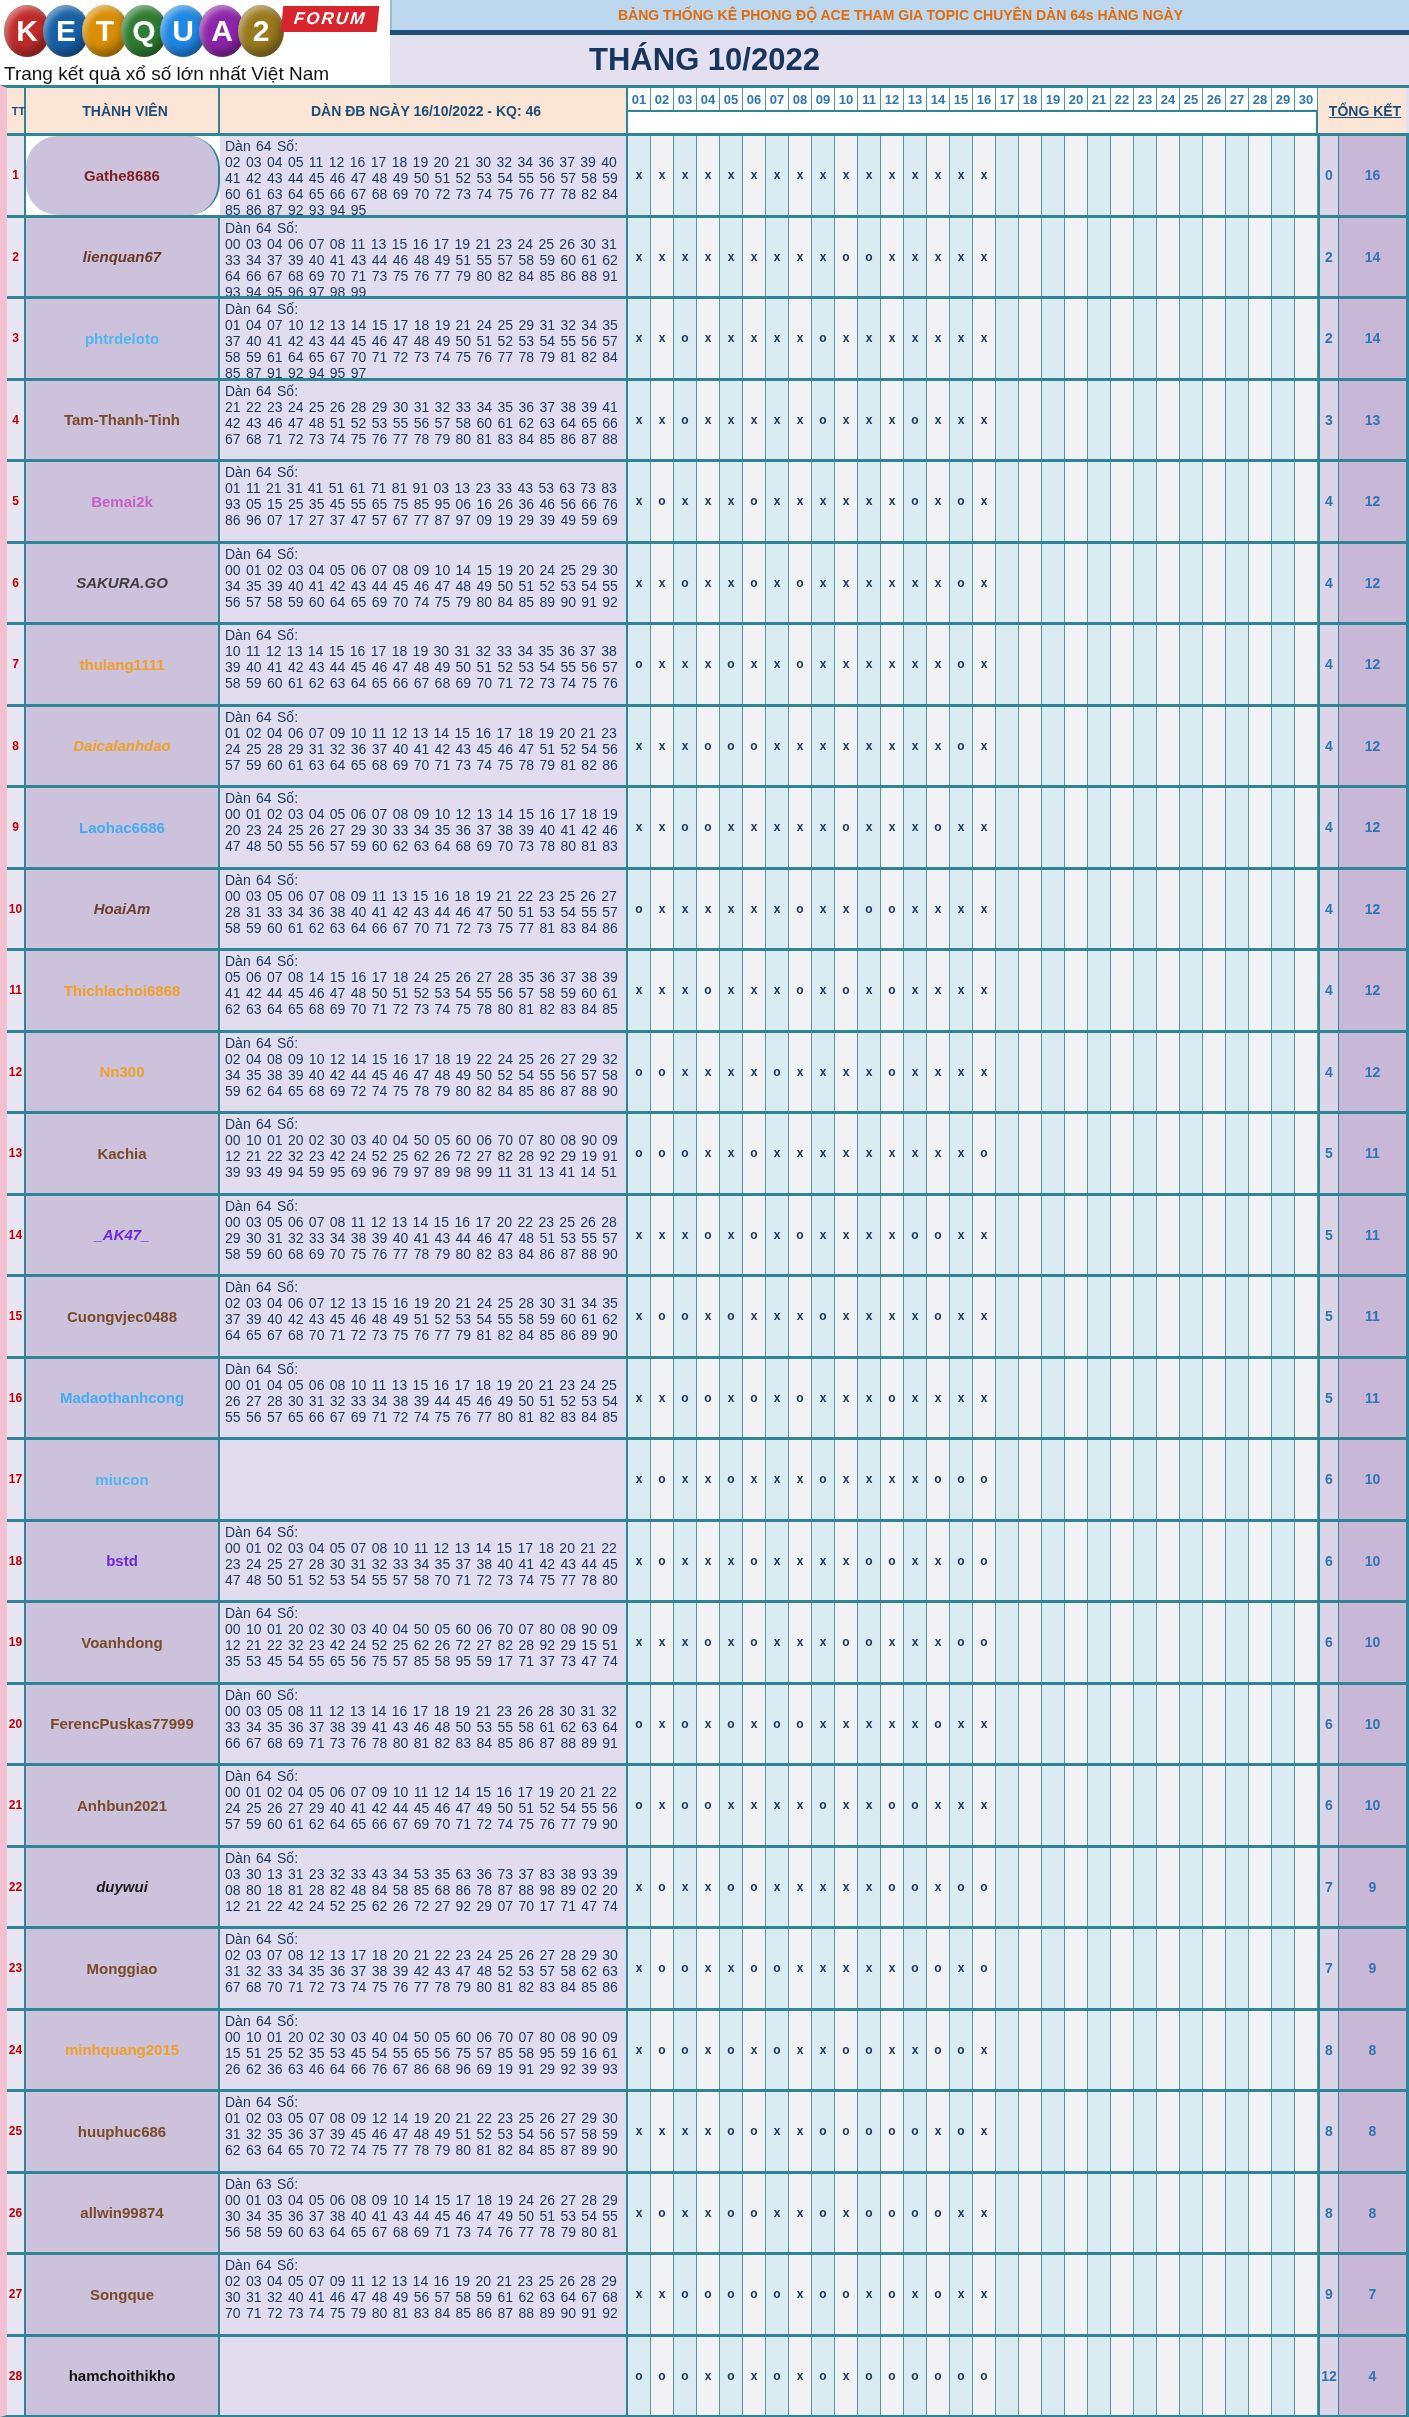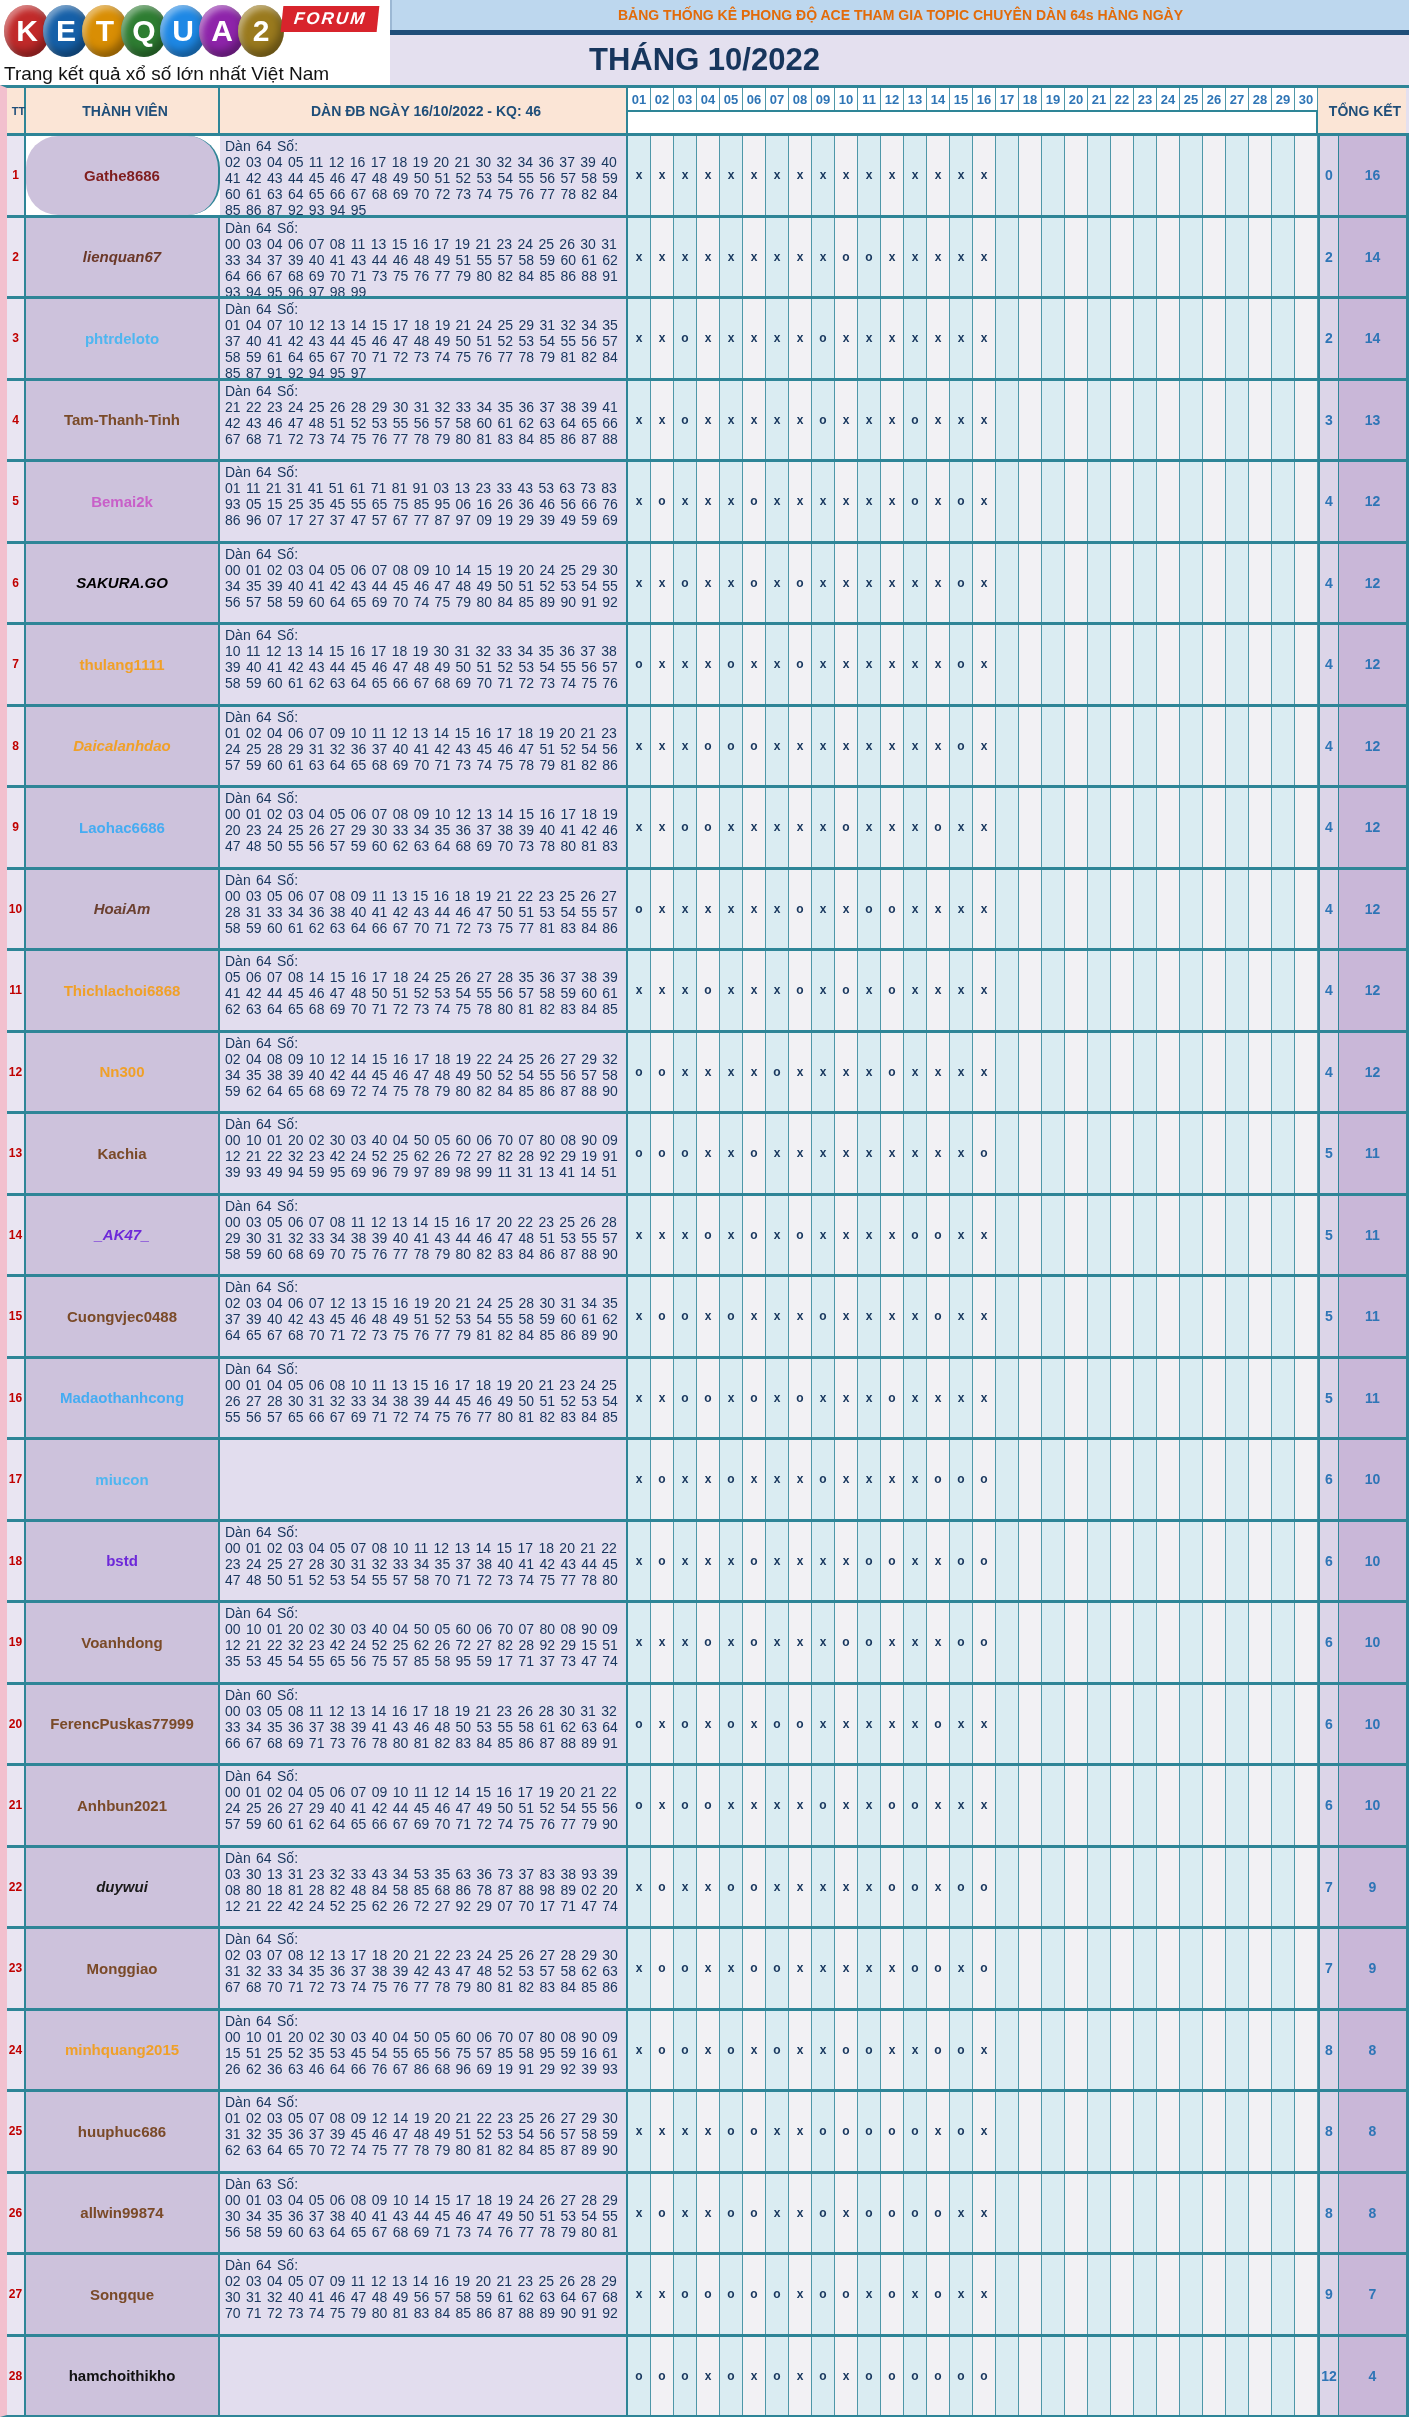--- a/index.html
+++ b/index.html
@@ -37,21 +37,21 @@
   .th-tt{width:19px;font-size:11px;}
   .th-member{width:194px;}
   .th-numbers{width:408px;}
   .days-head{width:690px;flex:0 0 auto;display:flex;flex-direction:row;box-sizing:border-box;border-right:2px solid #2E8597;}
   .day-num-row{height:24px;display:flex;background:#FFFFFF;border-bottom:2px solid #2E8597;box-sizing:border-box;}
   .kq-row{flex:1;display:flex;background:#E4E0EF;}
   .day-head-cell{width:23px;box-sizing:border-box;border-right:1px solid #4E97A8;
                  color:#2E75B6;font-weight:bold;font-size:13px;display:flex;align-items:center;justify-content:center;}
   .kq-cell{width:23px;box-sizing:border-box;border-right:1px solid #4E97A8;
            color:#FF0000;font-weight:bold;font-size:13px;display:flex;align-items:center;justify-content:center;}
-  .th-total{flex:1;border-right:none;}
+  .th-total{flex:1;border-right:none;text-decoration:underline;}
 
   .tbody{flex:1;display:flex;flex-direction:column;min-height:0;}
   .row{flex:1;display:flex;border-bottom:3px solid #2E8597;min-height:0;box-sizing:border-box;}
   .row:last-child{border-bottom:none;}
   .cell-tt{width:19px;flex:0 0 auto;background:#E9E5F2;color:#C00000;font-weight:bold;font-size:12px;
            display:flex;align-items:center;justify-content:center;box-sizing:border-box;border-right:2px solid #2E8597;}
   .cell-member{width:194px;flex:0 0 auto;background:#CDC2DC;display:flex;align-items:center;justify-content:center;
                font-weight:bold;font-size:15px;box-sizing:border-box;border-right:2px solid #2E8597;
                text-align:center;overflow:hidden;}
   .cell-numbers{width:408px;flex:0 0 auto;background:#E2DDEE;color:#17365D;font-size:14px;line-height:16px;
@@ -376,21 +376,21 @@
           <div class="day-cell even"></div>
           <div class="day-cell odd"></div>
           <div class="day-cell even"></div>
           <div class="day-cell odd"></div>
           <div class="day-cell even"></div>
           <div class="cell-sum1">4</div>
           <div class="cell-sum2">12</div>
         </div>
         <div class="row">
           <div class="cell-tt">6</div>
-          <div class="cell-member" style="color: #000000; font-style: italic;">SAKURA.GO</div>
+          <div class="cell-member" style="color: #404040; font-style: italic;">SAKURA.GO</div>
           <div class="cell-numbers">
             <div class="num-line">Dàn 64 Số:</div>
             <div class="num-line">00 01 02 03 04 05 06 07 08 09 10 14 15 19 20 24 25 29 30</div>
             <div class="num-line">34 35 39 40 41 42 43 44 45 46 47 48 49 50 51 52 53 54 55</div>
             <div class="num-line">56 57 58 59 60 64 65 69 70 74 75 79 80 84 85 89 90 91 92</div>
           </div>
           <div class="day-cell odd">x</div>
           <div class="day-cell even">x</div>
           <div class="day-cell odd">o</div>
           <div class="day-cell even">x</div>

